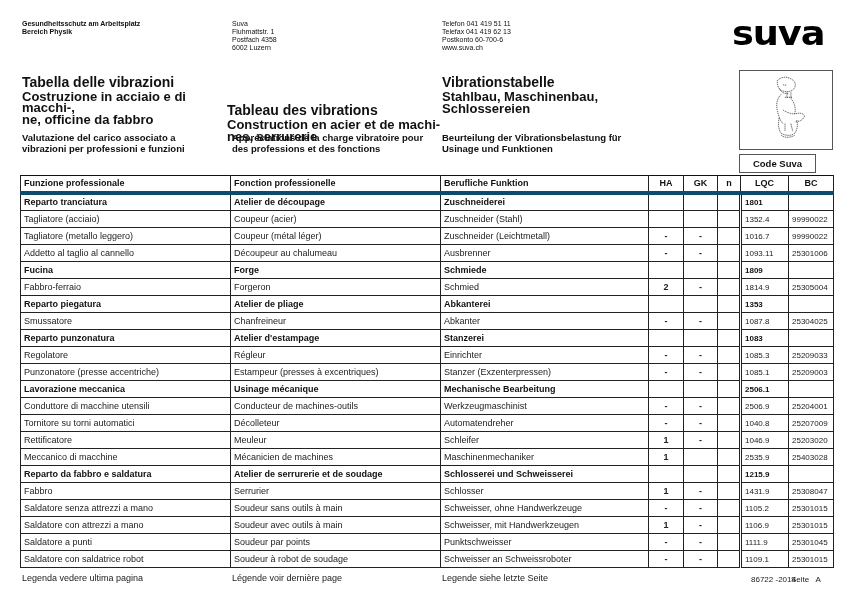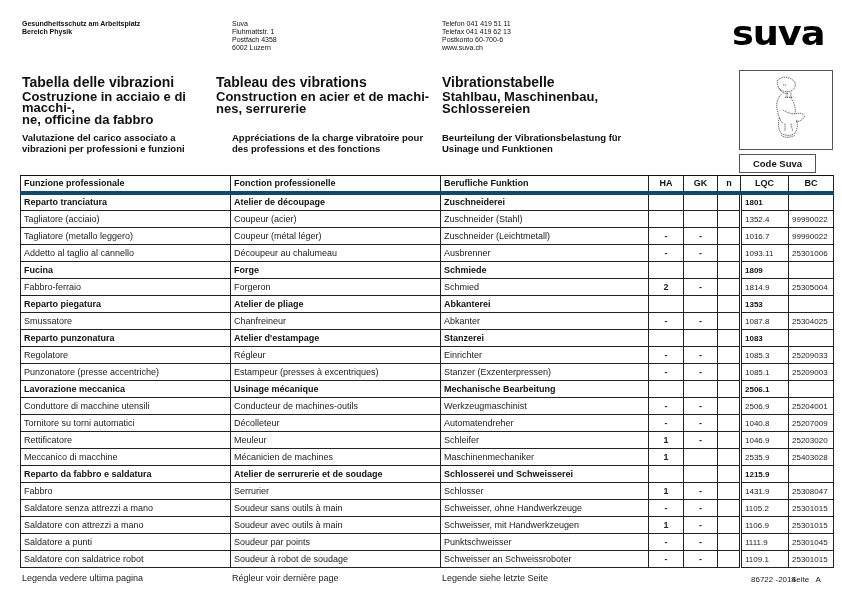--- a/index.html
+++ b/index.html
@@ -10,21 +10,21 @@
   .hdr-small.bold { font-weight: bold; }
   .addr1 { left: 22px; }
   .addr2 { left: 232px; }
   .addr3 { left: 442px; }
 
   .logo { position: absolute; left: 732px; top: 14px; font-family: "DejaVu Sans", sans-serif;
           font-weight: 900; font-size: 34px; letter-spacing: -1px; color: #000; line-height: 38px; transform: scaleX(1.08); transform-origin: left; }
 
   .title-col { position: absolute; top: 74px; width: 215px; }
   .title-col.c1 { left: 22px; }
-  .title-col.c2 { left: 216px; }
+  .title-col.c2 { left: 227px; margin-top: 28px; }
   .title-col.c3 { left: 442px; }
   .title { font-size: 14px; font-weight: bold; line-height: 16px; }
   .subtitle { font-size: 13px; font-weight: bold; line-height: 11px; margin-top: 1px; }
   .desc { font-size: 9.5px; font-weight: bold; line-height: 11px; position: absolute; top: 132px; width: 215px; }
   .desc.c1 { left: 22px; }
   .desc.c2 { left: 232px; }
   .desc.c3 { left: 442px; }
 
   .mascot-box { position: absolute; left: 739px; top: 70px; width: 94px; height: 80px; border: 1px solid #555; }
   .mascot-box svg { width: 100%; height: 100%; }
@@ -353,16 +353,16 @@
         <td class="ctr">-</td>
         <td class="ctr">-</td>
         <td class="ctr"></td>
         <td class="num dbl-l">1109.1</td>
         <td class="num">25301015</td>
       </tr>
     </tbody>
 </table>
 
 <div class="footer f1">Legenda vedere ultima pagina</div>
-<div class="footer f2">Régleur voir dernière page</div>
+<div class="footer f2">Légende voir dernière page</div>
 <div class="footer f3">Legende siehe letzte Seite</div>
 <div class="footer f4">86722 -2014</div>
 <div class="footer f5" style="white-space:pre">Seite   A</div>
 
 </body></html>

